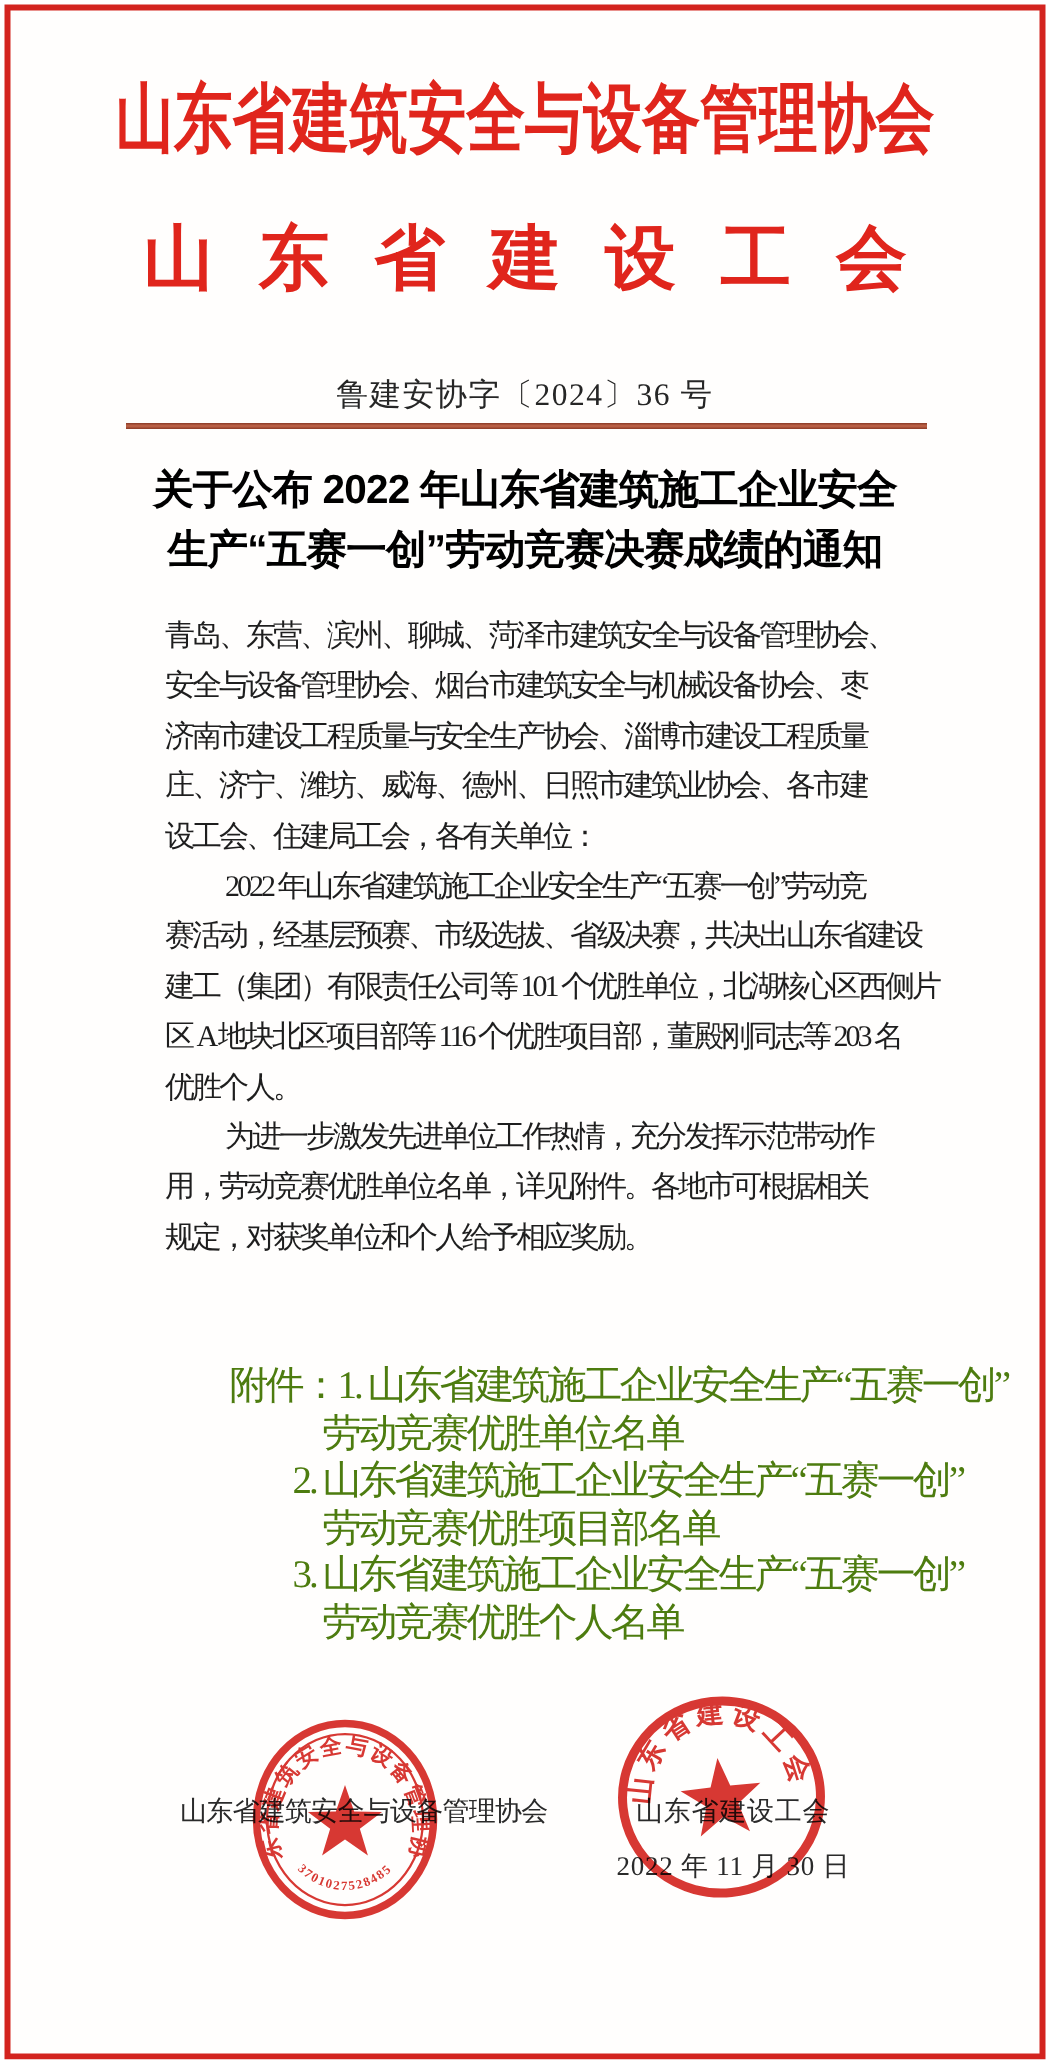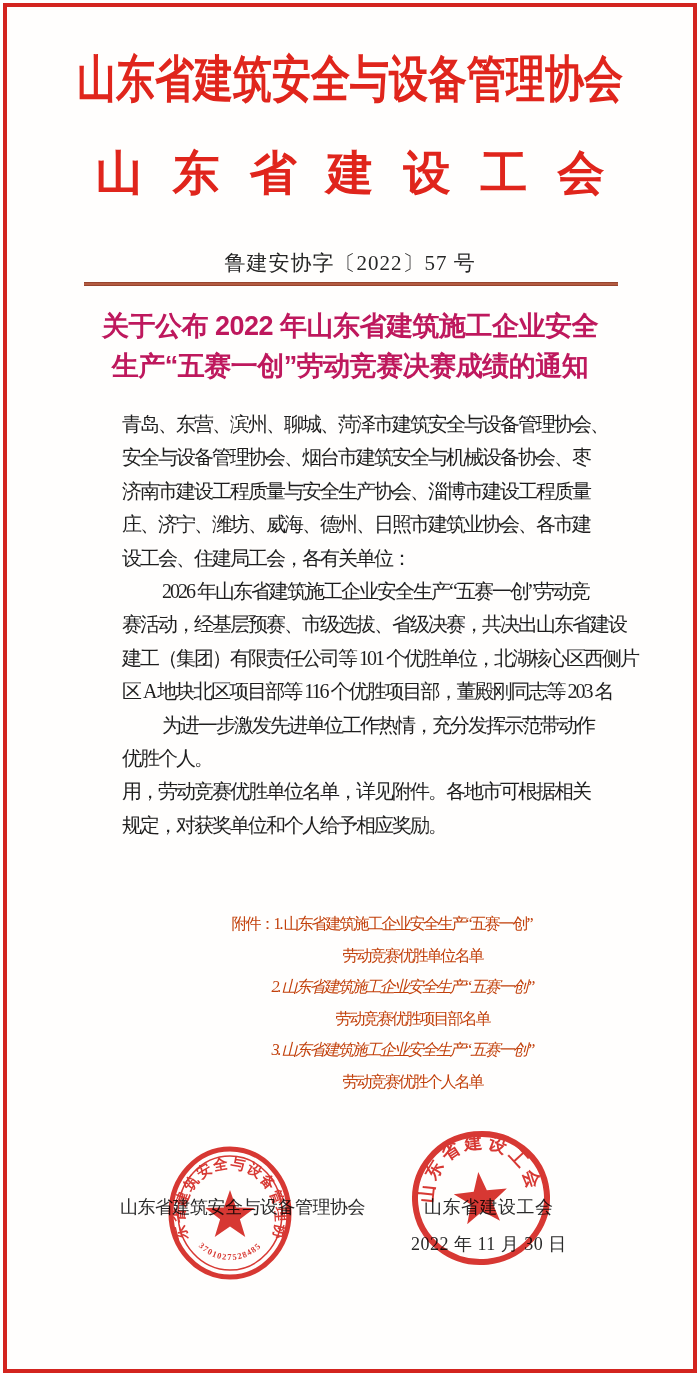--- a/index.html
+++ b/index.html
@@ -18,32 +18,32 @@
         font-size:47px;line-height:66px;color:#e0251c;font-weight:bold;
         letter-spacing:30px;padding-left:30px;box-sizing:border-box;white-space:nowrap;}
 
   .docnum{position:absolute;top:249px;left:0;width:700px;text-align:center;
         font-size:21px;line-height:28px;color:#262626;letter-spacing:1px;}
   .rule{position:absolute;top:282px;left:84px;width:534px;height:4px;
         background:linear-gradient(#8a3a26,#c1664a,#8a3a26);}
 
   .title{position:absolute;top:306px;left:0;width:700px;text-align:center;
         font-family:"Liberation Sans","DejaVu Sans",sans-serif;
-        font-weight:bold;font-size:27px;line-height:40px;color:#be185d;
+        font-weight:bold;font-size:27px;line-height:40px;color:#000000;
         letter-spacing:-0.5px;}
 
   .body-block{position:absolute;top:408px;left:110px;width:500px;
-        font-size:20px;line-height:33.4px;color:#1e1e1e;letter-spacing:-2px;margin-left:12px;}
+        font-size:20px;line-height:33.4px;color:#1e1e1e;letter-spacing:-2px;}
   .bline{white-space:nowrap;}
   .indent{padding-left:40px;}
 
   .att-block{position:absolute;top:908px;left:110px;width:500px;
-        font-size:16px;line-height:31.6px;color:#c2410c;letter-spacing:-2px;text-align:center;}
+        font-size:26px;line-height:31.6px;color:#4d7c0f;letter-spacing:-2px;}
   .att-l0{padding-left:43px;white-space:nowrap;}
-  .att-l1{padding-left:85px;white-space:nowrap;font-style:italic;}
+  .att-l1{padding-left:85px;white-space:nowrap;}
   .att-l2{padding-left:105px;white-space:nowrap;}
 
   .sig{position:absolute;font-size:18px;line-height:26px;color:#2a2a2a;white-space:nowrap;}
   .sig-left{left:120px;top:1194px;letter-spacing:-0.5px;}
   .sig-right{left:424px;top:1194px;letter-spacing:0.5px;}
   .sig-date{left:411px;top:1231px;letter-spacing:0.5px;}
 
   .seal{position:absolute;mix-blend-mode:multiply;opacity:0.9;}
   .seal-left{left:162px;top:1140px;}
   .seal-right{left:405px;top:1122px;transform:rotate(-6deg);}
@@ -52,40 +52,40 @@
 </head>
 <body>
 
 <div class="frame"></div>
 
 <div class="layer">
 
   <div class="org1">山东省建筑安全与设备管理协会</div>
   <div class="org2">山东省建设工会</div>
 
-  <div class="docnum">鲁建安协字〔2022〕57 号</div>
+  <div class="docnum">鲁建安协字〔2024〕36 号</div>
   <div class="rule"></div>
 
   <div class="title">
     <div>关于公布 2022 年山东省建筑施工企业安全</div>
     <div>生产“五赛一创”劳动竞赛决赛成绩的通知</div>
   </div>
 
   <div class="body-block">
     <div class="bline">青岛、东营、滨州、聊城、菏泽市建筑安全与设备管理协会、</div>
     <div class="bline">安全与设备管理协会、烟台市建筑安全与机械设备协会、枣</div>
     <div class="bline">济南市建设工程质量与安全生产协会、淄博市建设工程质量</div>
     <div class="bline">庄、济宁、潍坊、威海、德州、日照市建筑业协会、各市建</div>
     <div class="bline">设工会、住建局工会，各有关单位：</div>
-    <div class="bline indent">2026 年山东省建筑施工企业安全生产“五赛一创”劳动竞</div>
+    <div class="bline indent">2022 年山东省建筑施工企业安全生产“五赛一创”劳动竞</div>
     <div class="bline">赛活动，经基层预赛、市级选拔、省级决赛，共决出山东省建设</div>
     <div class="bline">建工（集团）有限责任公司等 101 个优胜单位，北湖核心区西侧片</div>
     <div class="bline">区 A 地块北区项目部等 116 个优胜项目部，董殿刚同志等 203 名</div>
+    <div class="bline">优胜个人。</div>
     <div class="bline indent">为进一步激发先进单位工作热情，充分发挥示范带动作</div>
-    <div class="bline">优胜个人。</div>
     <div class="bline">用，劳动竞赛优胜单位名单，详见附件。各地市可根据相关</div>
     <div class="bline">规定，对获奖单位和个人给予相应奖励。</div>
   </div>
 
   <div class="att-block">
     <div class="att-l0">附件：1. 山东省建筑施工企业安全生产“五赛一创”</div>
     <div class="att-l2">劳动竞赛优胜单位名单</div>
     <div class="att-l1">2. 山东省建筑施工企业安全生产“五赛一创”</div>
     <div class="att-l2">劳动竞赛优胜项目部名单</div>
     <div class="att-l1">3. 山东省建筑施工企业安全生产“五赛一创”</div>

